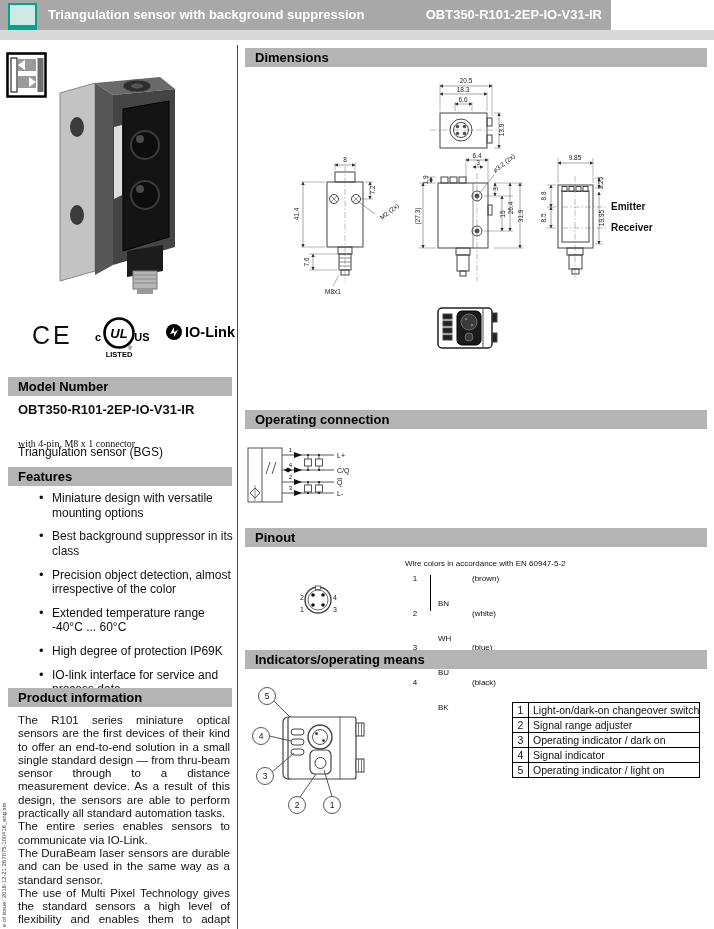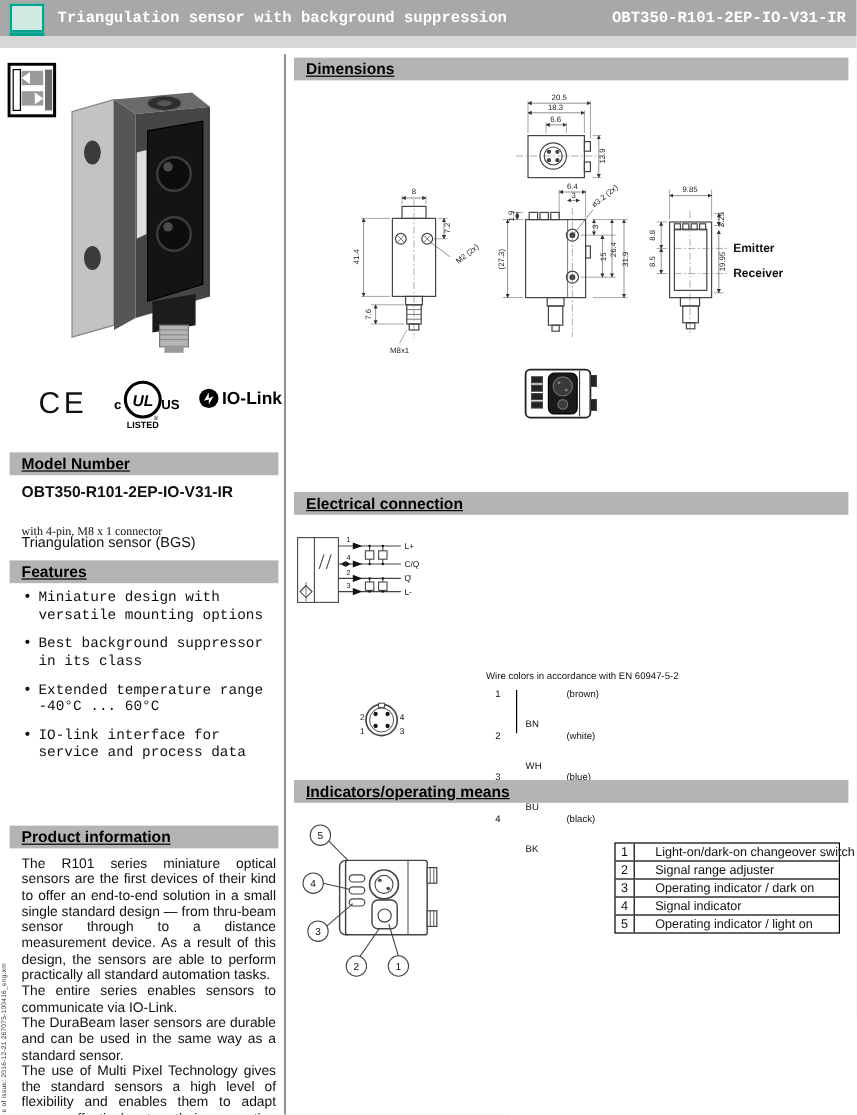--- a/index.html
+++ b/index.html
@@ -1,45 +1,45 @@
 <!DOCTYPE html>
 <html><head>
 <meta charset="utf-8">
 <style>
   html,body { margin:0; padding:0; background:#e8e8e8; }
   .page { position:relative; width:714px; height:929px; background:#fff;
           font-family:"Liberation Sans", sans-serif; color:#111; overflow:hidden; }
 
   
-  .hdr { position:absolute; left:0; top:0; width:714px; height:30px; background:#a8a8a8;font-family:Liberation Mono, monospace; }
+  .hdr { position:absolute; left:0; top:0; width:611px; height:30px; background:#a8a8a8; }
   .hdr-strip { position:absolute; left:0; top:30px; width:714px; height:10px; background:#d8d8d8; }
   .hdr-icon { position:absolute; left:8px; top:3px; width:29px; height:24px; background:#cfe9e3;
               border:2px solid #00a592; box-sizing:border-box; }
   .hdr-icon-line { position:absolute; left:8px; top:27px; width:29px; height:3px; background:#00a592; }
   .hdr-title { position:absolute; left:48px; top:7px; font-size:13px; font-weight:bold; color:#fff; }
   .hdr-model { position:absolute; right:9px; top:7px; font-size:13px; font-weight:bold; color:#fff; }
 
   .side-note { position:absolute; left:1px; top:693px; height:234px; width:10px;
                writing-mode:vertical-rl; transform:rotate(180deg);
                font-size:5.5px; color:#333; letter-spacing:.2px; white-space:nowrap; }
 
   .vline { position:absolute; left:237px; top:45px; width:1px; height:884px; background:#4a4a4a; }
 
   
   .bar { position:absolute; background:#b4b4b4; height:19px; box-sizing:border-box;
-         font-size:13px; font-weight:bold; color:#000; padding:2px 0 0 10px;text-decoration:underline; }
+         font-size:13px; font-weight:bold; color:#000; padding:2px 0 0 10px; }
   .bar-left  { left:8px;  width:224px; }
   .bar-right { left:245px; width:462px; }
 
   
   .model-name { position:absolute; left:18px; top:402px; font-size:13px; font-weight:bold; }
   .model-type { position:absolute; left:18px; top:421px; font-size:12px;margin-top:24px; }
   .model-conn { position:absolute; left:18px; top:438px; font-size:10px;font-family:Liberation Serif, serif; }
 
-  .features-list { position:absolute; left:0; top:491px; width:220px; margin:0; padding:0; list-style:none;font-family:Liberation Mono, monospace; }
+  .features-list { position:absolute; left:20px; top:491px; width:220px; margin:0; padding:0; list-style:none; }
   .features-list li { position:relative; padding-left:32px; margin-bottom:9px;
                       font-size:12px; line-height:1.22; white-space:pre-line; }
   .features-list li::before { content:"\2022"; position:absolute; left:19px; top:-1px; font-size:13px; }
 
   .prodinfo { position:absolute; left:18px; top:714px; width:212px; font-size:11.5px;
               line-height:13.3px; text-align:justify; }
   .prodinfo p { margin:0; }
 
   
   .pn-note { position:absolute; left:405px; top:559px; font-size:8px; color:#111; }
@@ -47,21 +47,21 @@
   .wt-vline { position:absolute; left:22px; top:1px; height:36px; width:1px; background:#000; }
   .wt-row { display:flex; }
   .wt-pin { width:14px; text-align:center; }
   .wt-code { width:34px; padding-left:16px; box-sizing:content-box;margin-top:25px; }
 
   
   .ind-table { position:absolute; left:512px; top:702px; width:186px; border:1px solid #000; font-size:10.5px; }
   .ind-row { display:grid; grid-template-columns:16px 1fr; }
   .ind-row + .ind-row { border-top:1px solid #000; }
   .ind-num { border-right:1px solid #000; text-align:center; padding:1px 0; }
-  .ind-label { padding:1px 0 1px 4px; white-space:nowrap;margin-left:13px; }
+  .ind-label { padding:1px 0 1px 4px; white-space:nowrap; }
 
   svg text { font-family:"Liberation Sans", sans-serif; }
   .dimtxt { font-size:6.5px; fill:#222; }
   .ov { text-decoration:overline; }
 </style>
 </head>
 <body>
 
 <div class="page">
 
@@ -136,22 +136,24 @@
 
   <div class="bar bar-left" style="top:377px">Model Number</div>
   <div class="model-name">OBT350-R101-2EP-IO-V31-IR</div>
   <div class="model-type">Triangulation sensor (BGS)</div>
   <div class="model-conn">with 4-pin, M8 x 1 connector</div>
 
   <div class="bar bar-left" style="top:467px">Features</div>
   <ul class="features-list">
     <li>Miniature design with versatile mounting options</li>
     <li>Best background suppressor in its class</li>
+    <li>Precision object detection, almost irrespective of the color</li>
     <li>Extended temperature range
 -40°C ... 60°C</li>
+    <li>High degree of protection IP69K</li>
     <li>IO-link interface for service and process data</li>
   </ul>
 
   <div class="bar bar-left" style="top:688px">Product information</div>
   <div class="prodinfo">
     <p>The R101 series miniature optical sensors are the first devices of their kind to offer an end-to-end solution in a small single standard design — from thru-beam sensor through to a distance measurement device. As a result of this design, the sensors are able to perform practically all standard automation tasks.</p>
     <p>The entire series enables sensors to communicate via IO-Link.</p>
     <p>The DuraBeam laser sensors are durable and can be used in the same way as a standard sensor.</p>
     <p>The use of Multi Pixel Technology gives the standard sensors a high level of flexibility and enables them to adapt more effectively to their operating environment.</p>
   </div>
@@ -325,21 +327,21 @@
 
     <text class="dimtxt" x="330" y="92" text-anchor="middle">9.85</text>
     <text class="dimtxt" transform="rotate(-90 358 115)" x="358" y="115" text-anchor="middle">3.25</text>
     <text class="dimtxt" transform="rotate(-90 301 128)" x="301" y="128" text-anchor="middle">8.8</text>
     <text class="dimtxt" transform="rotate(-90 301 150)" x="301" y="150" text-anchor="middle">8.5</text>
     <text class="dimtxt" transform="rotate(-90 359 150)" x="359" y="150" text-anchor="middle">19.95</text>
     <text x="366" y="142" font-size="10" font-weight="bold" fill="#111">Emitter</text>
     <text x="366" y="163" font-size="10" font-weight="bold" fill="#111">Receiver</text>
   </svg>
 
-  <div class="bar bar-right" style="top:410px">Electrical connection</div>
+  <div class="bar bar-right" style="top:410px">Operating connection</div>
   <svg style="position:absolute;left:246px;top:444px" width="130" height="68" viewBox="0 0 130 68">
     <g stroke="#444" stroke-width="0.9" fill="none">
       <rect x="2" y="4" width="34" height="54"></rect>
       <line x1="16" y1="4" x2="16" y2="58"></line>
       <path d="M9,44 L14,49 L9,54 L4,49 Z"></path>
       <line x1="9" y1="41" x2="9" y2="57" stroke-width="0.6"></line>
       <line x1="24" y1="18" x2="20" y2="30"></line>
       <line x1="30" y1="18" x2="26" y2="30"></line>
       <line x1="36" y1="11" x2="88" y2="11"></line>
       <line x1="36" y1="26" x2="88" y2="26"></line>
@@ -373,20 +375,21 @@
     <text x="46" y="8" font-size="6" text-anchor="end" fill="#111">1</text>
     <text x="46" y="23" font-size="6" text-anchor="end" fill="#111">4</text>
     <text x="46" y="35" font-size="6" text-anchor="end" fill="#111">2</text>
     <text x="46" y="46" font-size="6" text-anchor="end" fill="#111">3</text>
     <text x="91" y="13.5" font-size="7" fill="#111">L+</text>
     <text x="91" y="28.5" font-size="7" fill="#111">C/Q</text>
     <text x="91" y="40.5" font-size="7" fill="#111" class="ov">Q</text>
     <text x="91" y="51.5" font-size="7" fill="#111">L-</text>
   </svg>
 
+  <div class="bar bar-right" style="top:528px">Pinout</div>
   <div class="pn-note">Wire colors in accordance with EN 60947-5-2</div>
   <svg style="position:absolute;left:298px;top:584px" width="44" height="36" viewBox="0 0 44 36">
     <circle cx="20" cy="16" r="13" fill="none" stroke="#444" stroke-width="1.4"></circle>
     <circle cx="20" cy="16" r="10" fill="none" stroke="#444" stroke-width="0.8"></circle>
     <rect x="17.5" y="2" width="5" height="3.5" fill="#fff" stroke="#444" stroke-width="0.8"></rect>
     <circle cx="15" cy="11" r="1.8" fill="#111"></circle>
     <circle cx="25" cy="11" r="1.8" fill="#111"></circle>
     <circle cx="15" cy="21" r="1.8" fill="#111"></circle>
     <circle cx="25" cy="21" r="1.8" fill="#111"></circle>
     <text x="4" y="16" font-size="7" text-anchor="middle" fill="#111">2</text>

